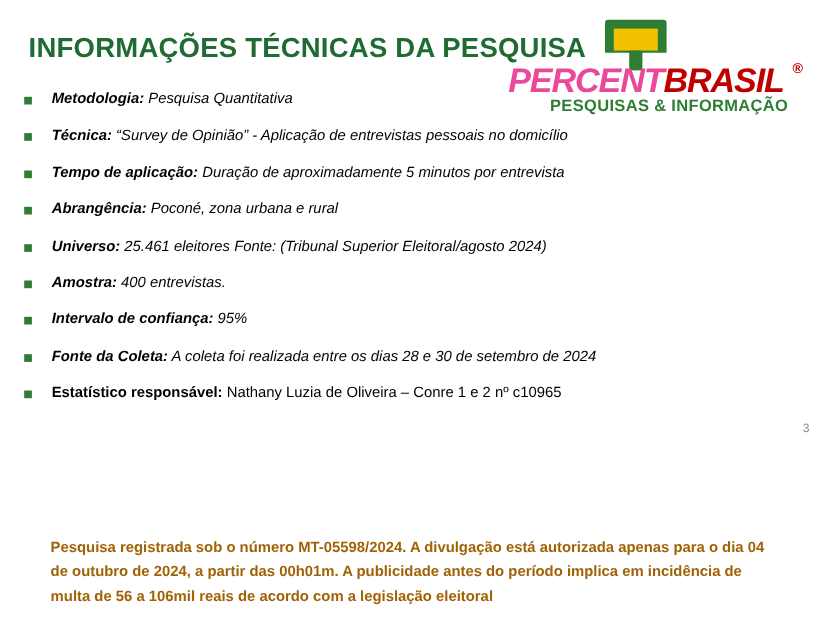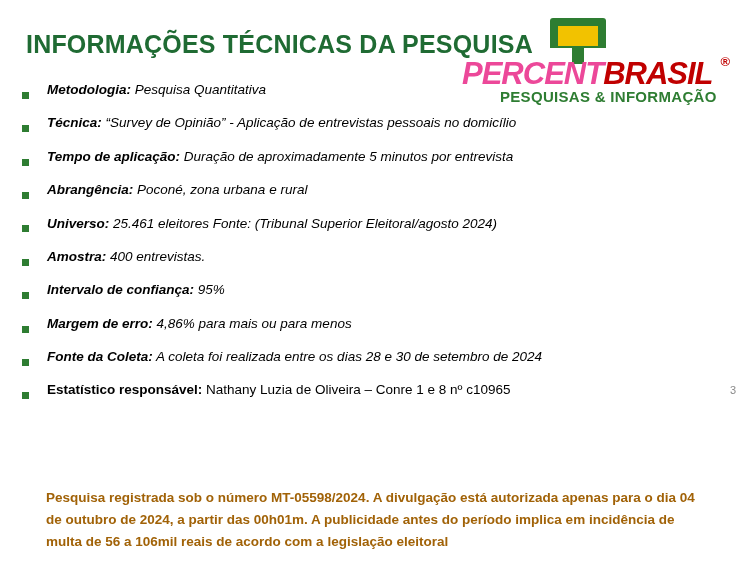--- a/index.html
+++ b/index.html
@@ -100,21 +100,21 @@
 
   
   .bullets {
     position: absolute;
     left: 22px;
     top: 82px;
     width: 710px;
   }
   .bullet-row {
     display: flex;
-    align-items: flex-end;
+    align-items: flex-start;
     margin-bottom: 16.5px;
   }
   .bullet-marker {
     flex: 0 0 auto;
     width: 7px;
     height: 7px;
     background: #2e7d32;
     margin-top: 6px;
     margin-right: 18px;
   }
@@ -201,29 +201,25 @@
       <div class="bullet-row">
         <span class="bullet-marker"></span>
         <div class="bullet-text"><span class="lbl">Amostra:</span><span> 400 entrevistas.</span></div>
       </div>
       <div class="bullet-row">
         <span class="bullet-marker"></span>
         <div class="bullet-text"><span class="lbl">Intervalo de confiança:</span><span> 95%</span></div>
       </div>
       <div class="bullet-row">
         <span class="bullet-marker"></span>
-        <div class="bullet-text"><span class="lbl">Margem de erro:</span><span> 4,86% para mais ou para menos</span></div>
-      </div>
-      <div class="bullet-row">
-        <span class="bullet-marker"></span>
         <div class="bullet-text"><span class="lbl"> Fonte da Coleta:</span><span> A coleta foi realizada entre os dias 28 e 30 de setembro de 2024</span></div>
       </div>
       <div class="bullet-row">
         <span class="bullet-marker"></span>
-        <div class="bullet-text plain"><span class="lbl">Estatístico responsável:</span><span> Nathany Luzia de Oliveira – Conre 1 e 8 nº c10965</span></div>
+        <div class="bullet-text plain"><span class="lbl">Estatístico responsável:</span><span> Nathany Luzia de Oliveira – Conre 1 e 2 nº c10965</span></div>
       </div>
     </div>
 
   <div class="note">Pesquisa registrada sob o número MT-05598/2024. A divulgação está autorizada apenas para o dia 04 de outubro de 2024, a partir das 00h01m. A publicidade antes do período implica em incidência de multa de 56 a 106mil reais de acordo com a legislação eleitoral</div>
 
   <div class="page-number">3</div>
 
 </div>
 
 </body></html>

